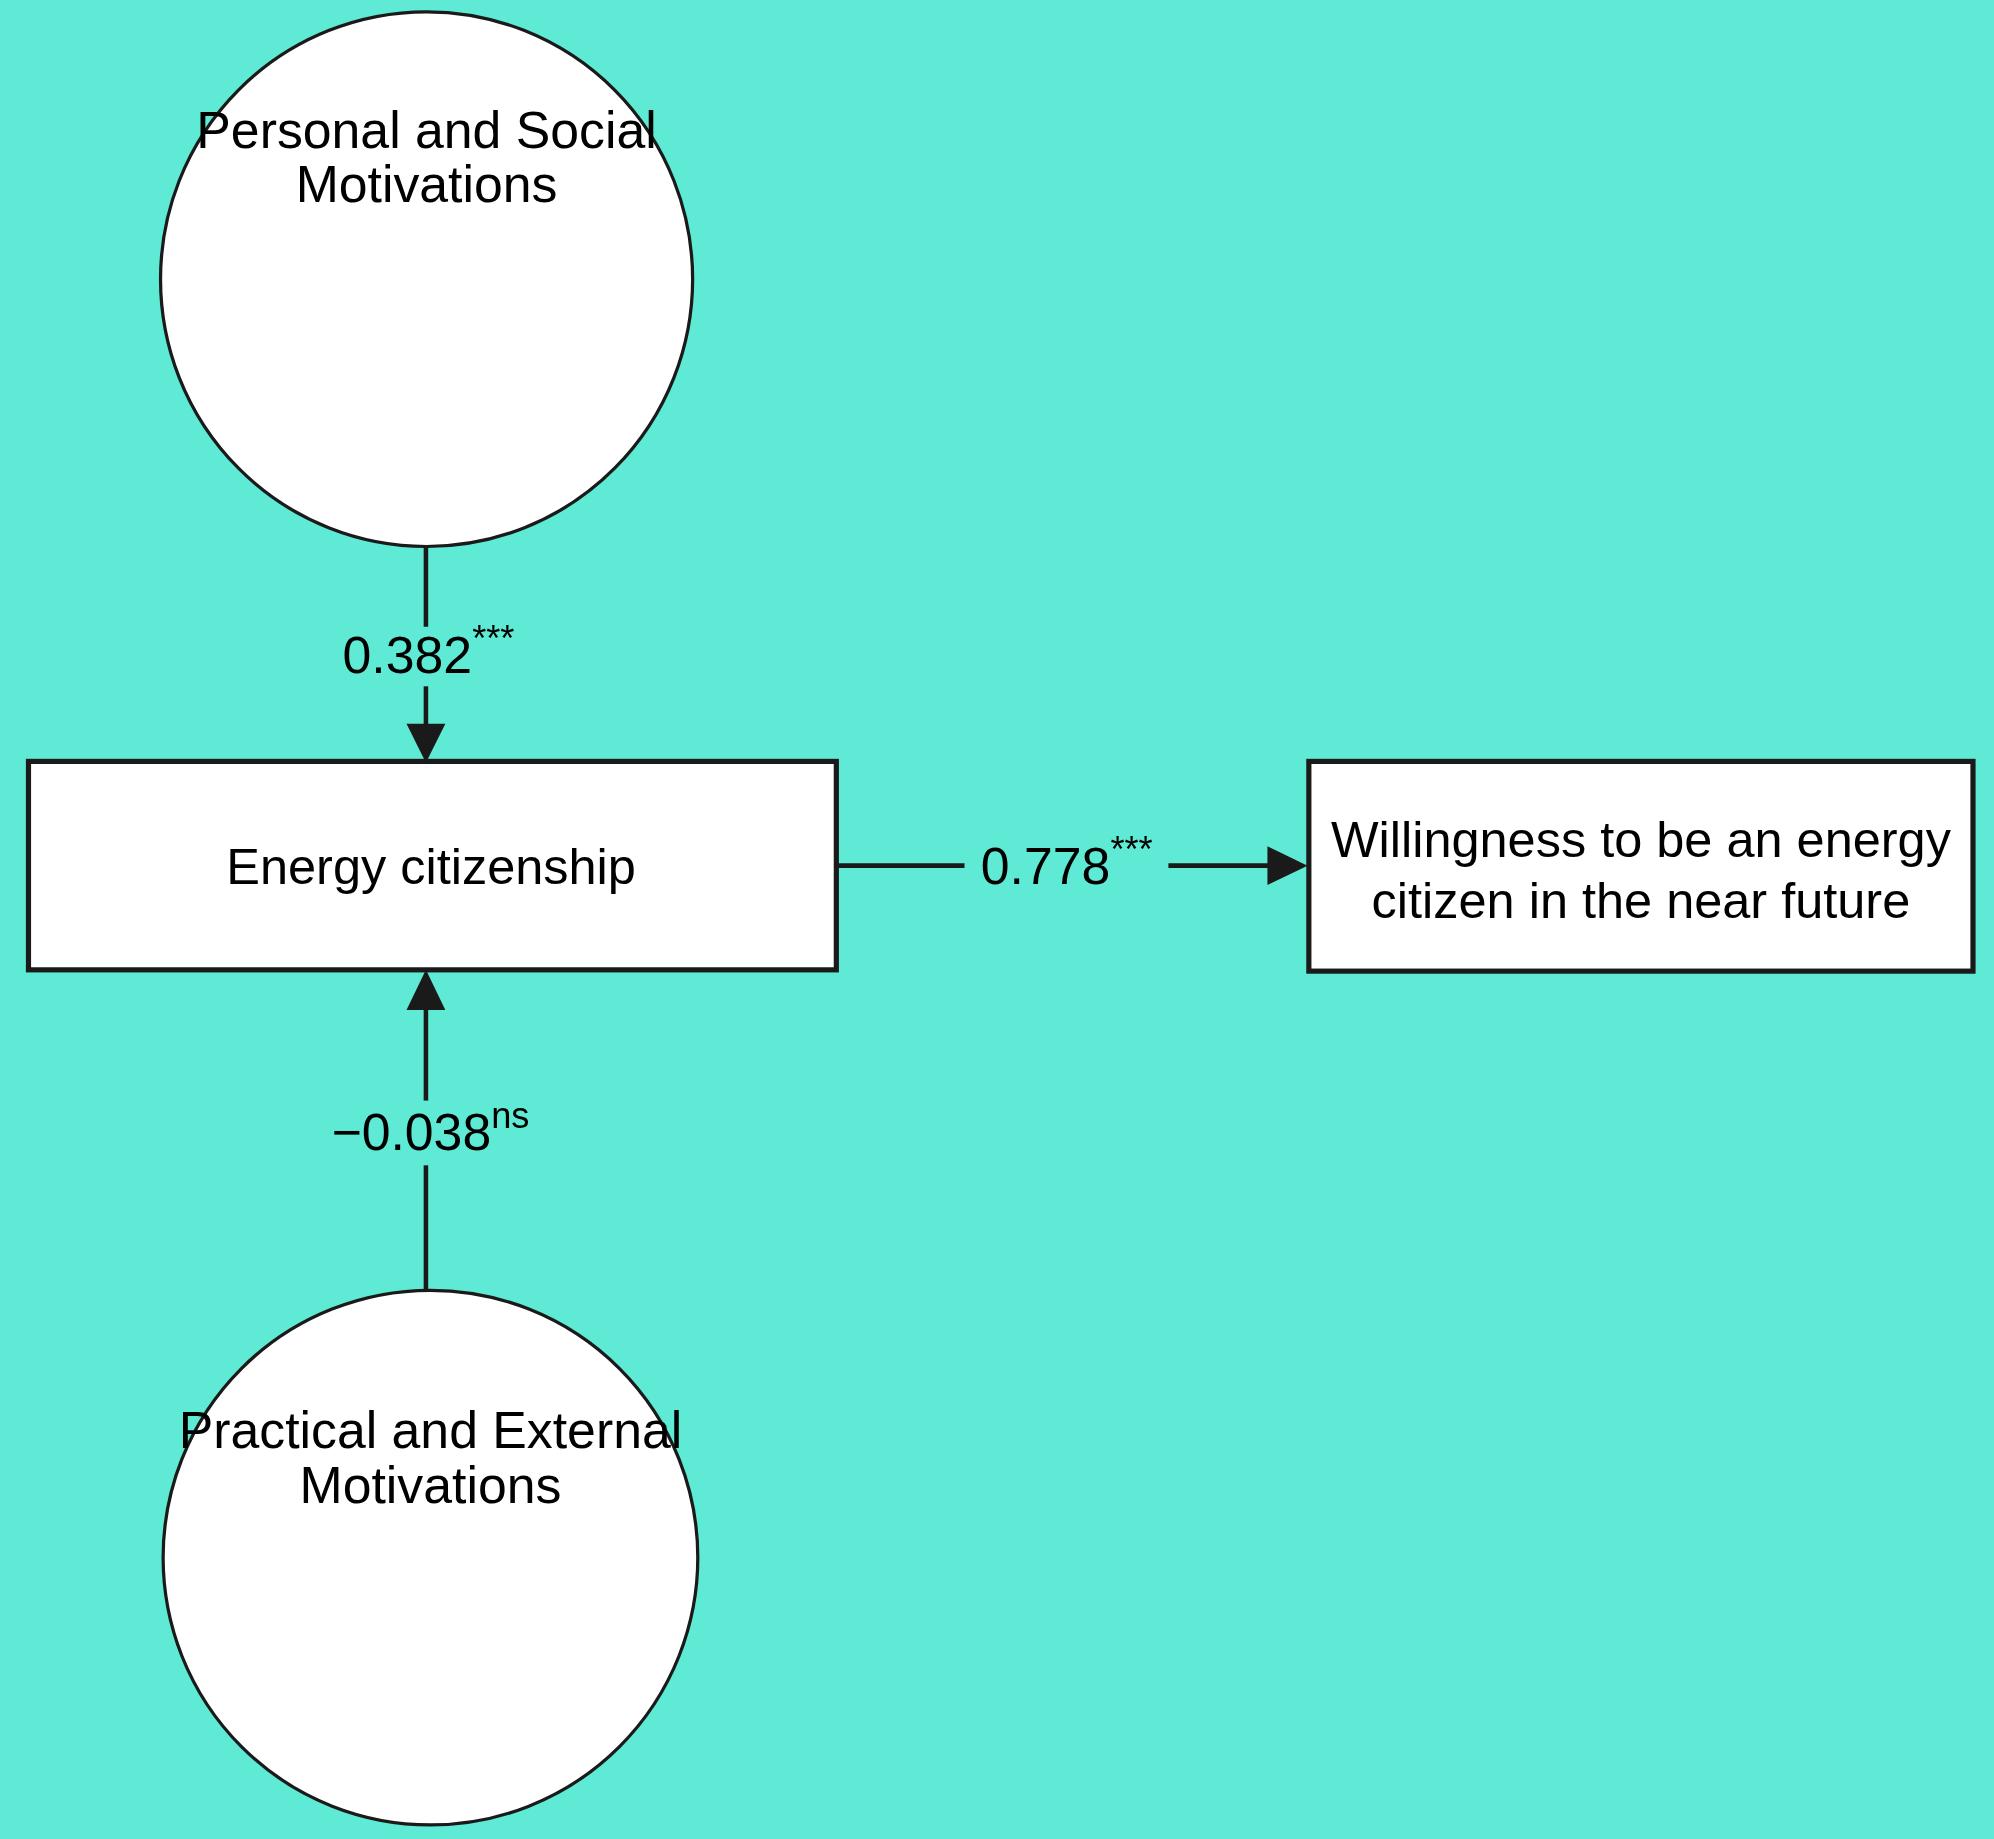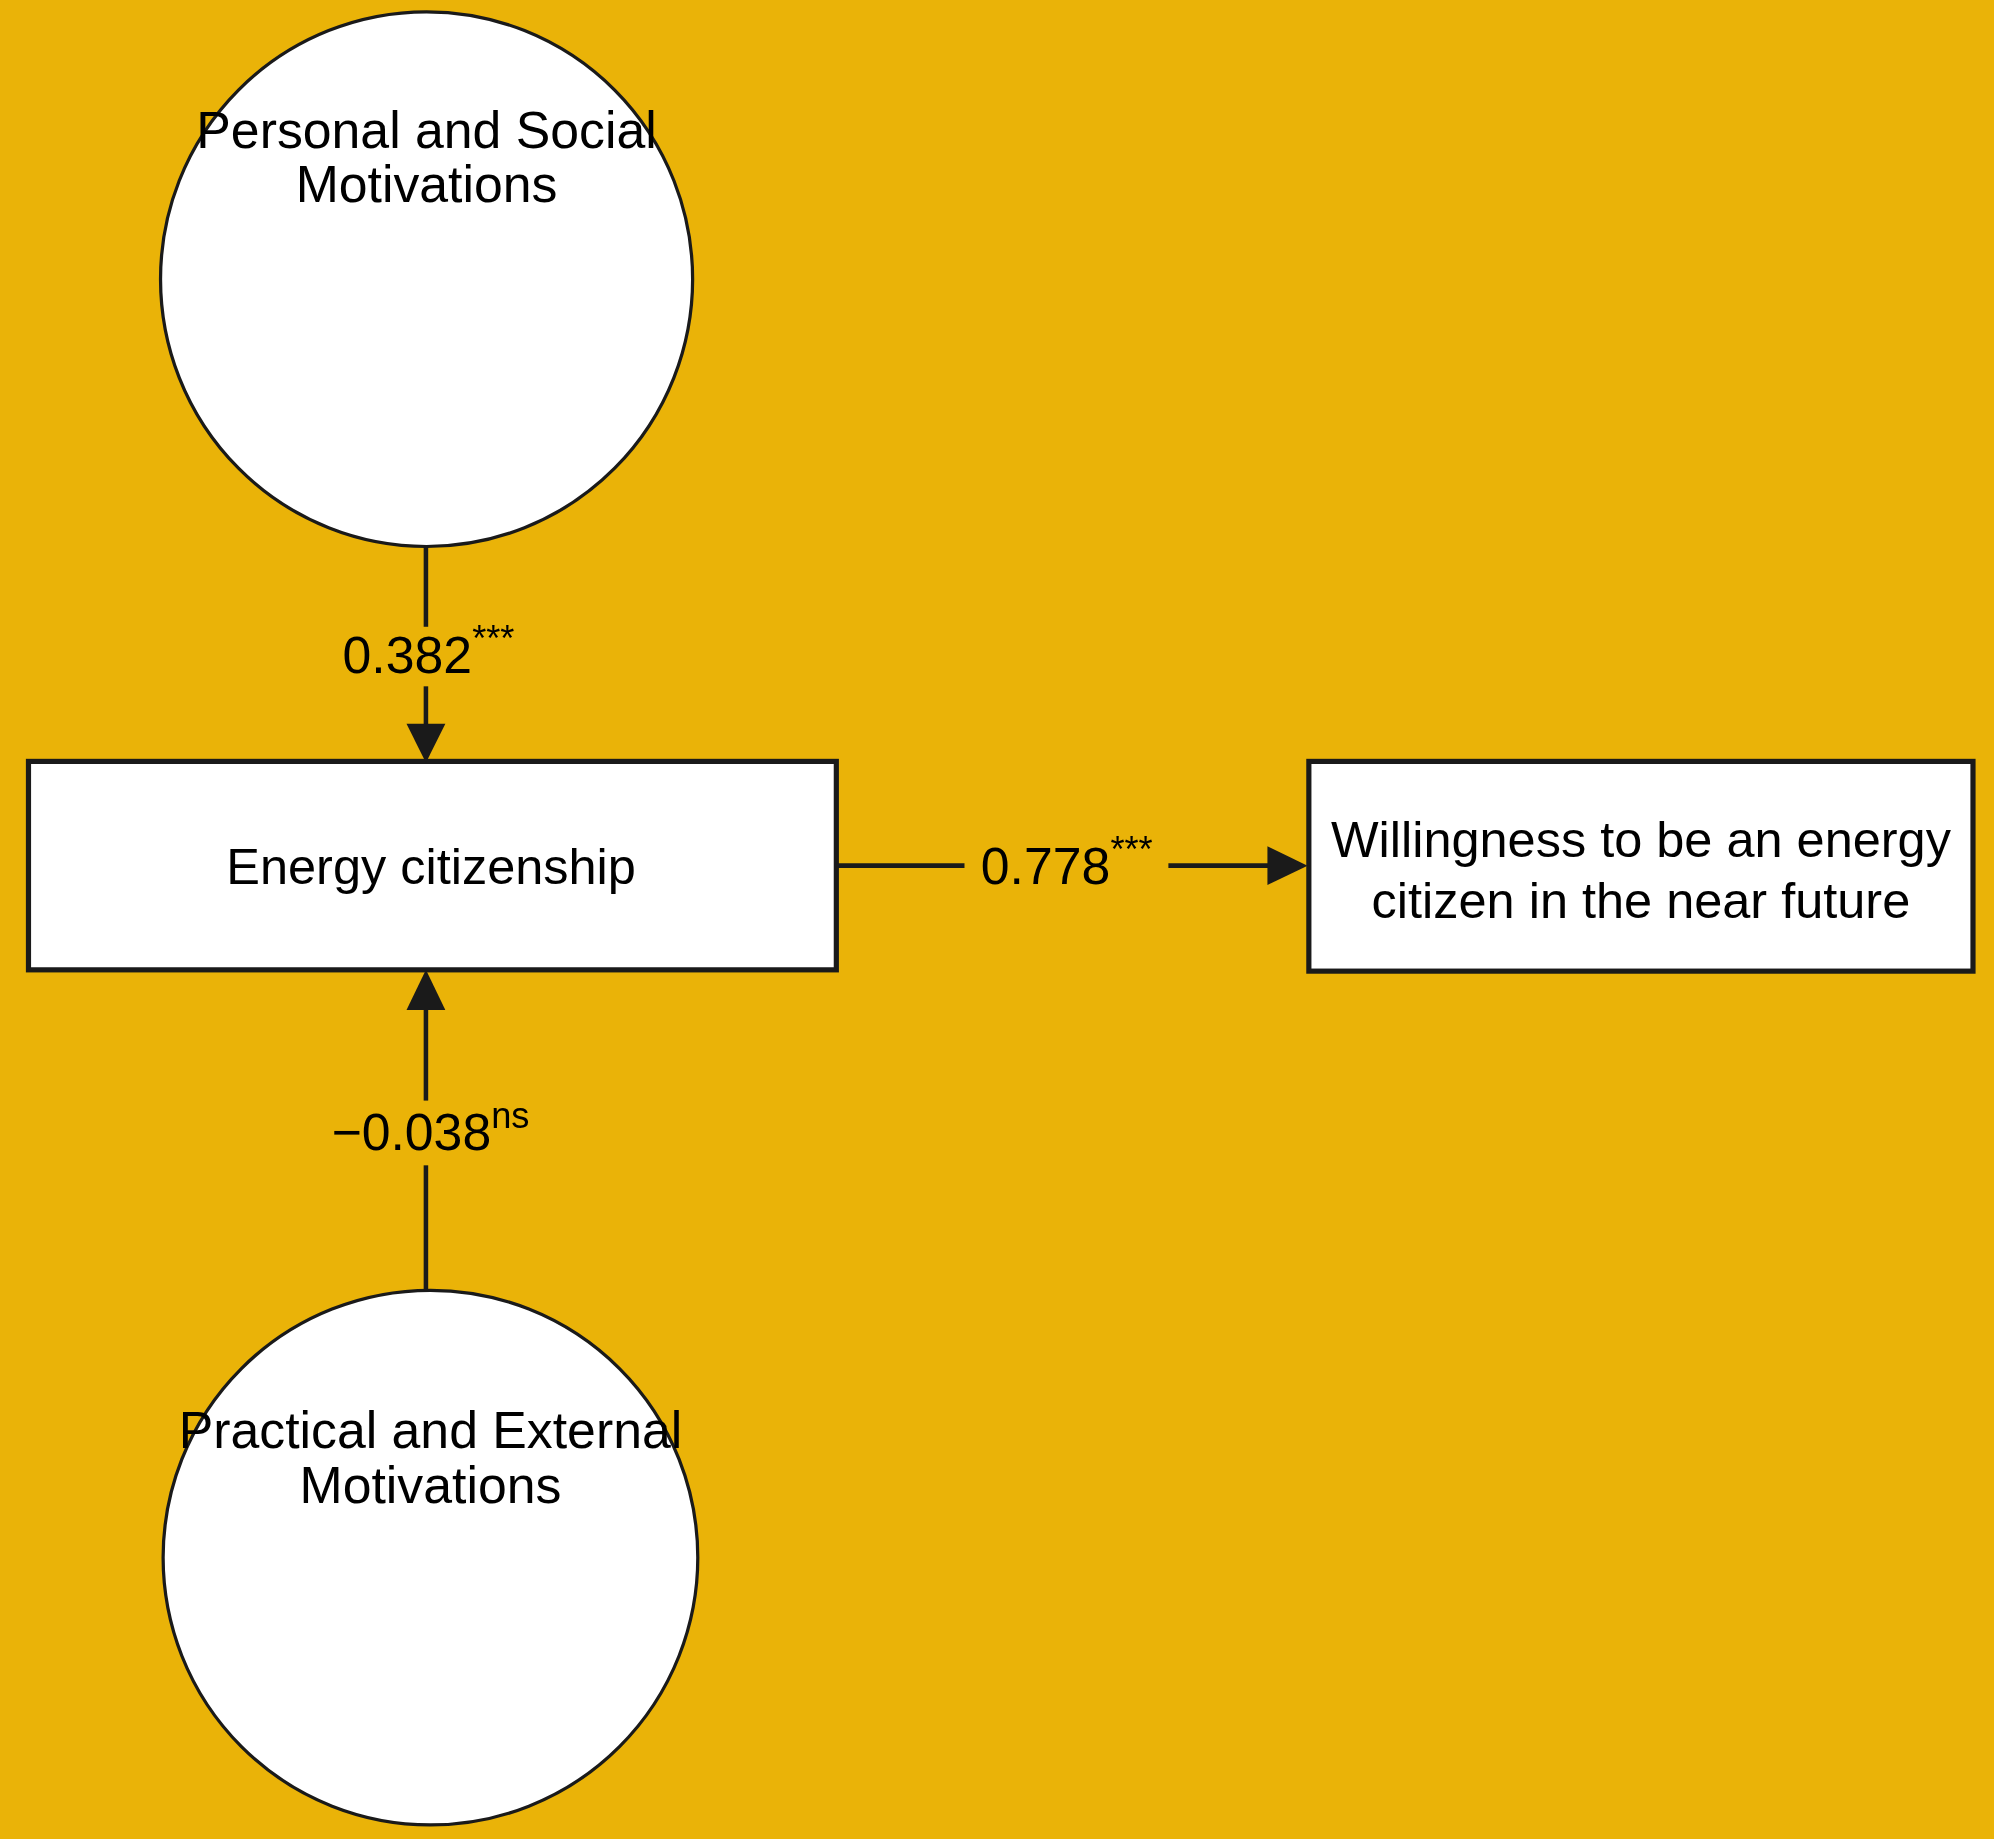--- a/index.html
+++ b/index.html
@@ -9,21 +9,21 @@
     background: #ffffff;
   }
   body {
     font-family: "Liberation Sans", sans-serif;
     color: #000000;
   }
   #stage {
     position: relative;
     width: 1995px;
     height: 1840px;
-    background: #eab308;
+    background: #5eead4;
     overflow: hidden;
   }
   #diagram-svg {
     position: absolute;
     top: 0;
     left: 0;
     width: 1995px;
     height: 1840px;
   }
   .node-shape {

